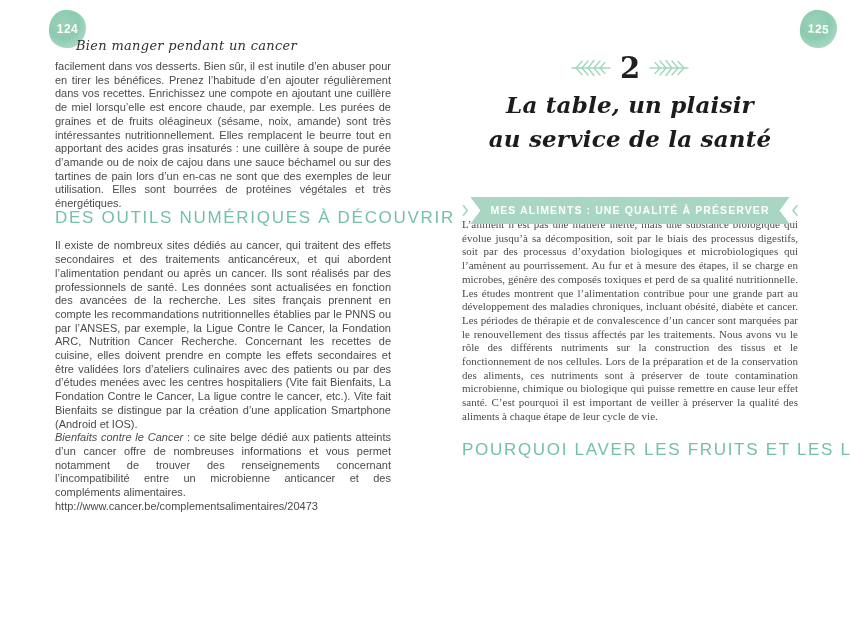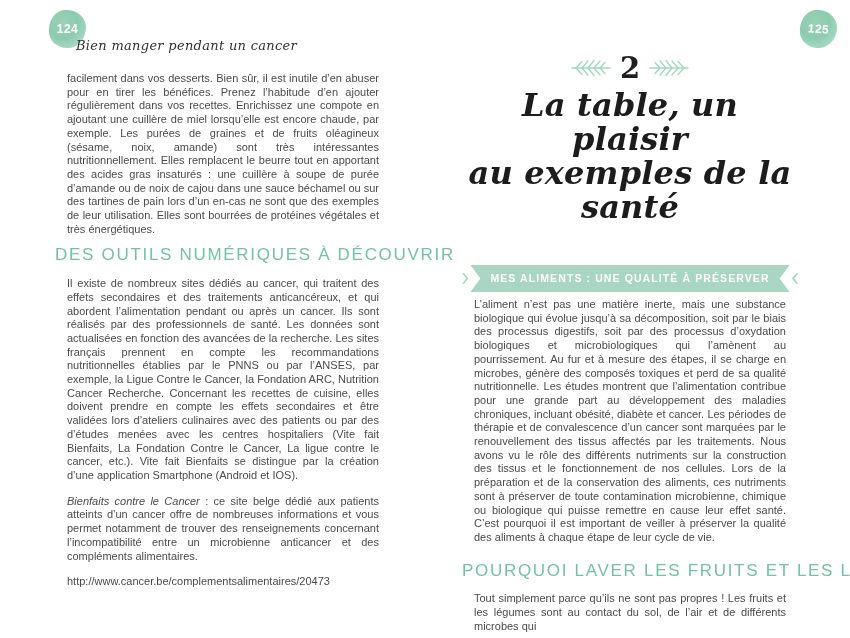--- a/index.html
+++ b/index.html
@@ -20,59 +20,59 @@
   
   .running-header{
     position:absolute;left:76px;top:38px;
     font-family:"DejaVu Serif",serif;font-style:italic;
     font-size:13px;color:#303030;letter-spacing:.3px;
   }
   
   .col{position:absolute;width:336px;font-size:11px;line-height:13.7px;text-align:justify;}
   .col-left{left:55px;top:60px;}
   .col-right{left:462px;top:48px;}
-  .col p{margin:12px;}
+  .col p{margin:0;}
   .mb-gap1{margin-bottom:21px;}
   .mb-gap2{margin-bottom:14px;}
   .section-heading{
     font-size:17px;font-weight:normal;letter-spacing:1.7px;color:#74c1a6;
     text-align:left;margin:0 0 15px 0;white-space:nowrap;
   }
   .ital{font-style:italic;}
   .link-line{margin-top:.5px;}
   
   .chapter-head{text-align:center;}
   .chapter-num-row{
     display:flex;align-items:center;justify-content:center;gap:9px;
     margin-top:4px;margin-bottom:4px;
   }
   .chapter-number{
     font-family:"DejaVu Serif",serif;font-weight:bold;font-size:29px;line-height:32px;color:#1f1f1f;
   }
   .fern{display:block;}
   .chapter-title{
     font-family:"DejaVu Serif",serif;font-style:italic;font-weight:bold;
-    font-size:32px;line-height:34px;color:#1c1c1c;text-align:center;
+    font-size:23px;line-height:34px;color:#1c1c1c;text-align:center;
     letter-spacing:.2px;margin:2px 0 0 0;
   }
   
   .ribbon{
     display:flex;align-items:center;justify-content:center;gap:2px;
     margin-top:47px;height:15px;
   }
   .ribbon-main{
     position:relative;height:27px;display:flex;align-items:center;justify-content:center;
     background:#a9d6c3;padding:0 20px;
     clip-path:polygon(0 0,100% 0,calc(100% - 10px) 50%,100% 100%,0 100%,10px 50%);
   }
   .ribbon-main span{
     color:#ffffff;font-weight:bold;font-size:10.5px;letter-spacing:1.1px;white-space:nowrap;
   }
   
-  .rp-body{margin-top:27px;}
+  .rp-body{margin-top:27px;font-family:Liberation Serif, serif;}
   .rp-heading{margin-top:19px;}
 </style>
 </head>
 <body>
 
 <div class="spread">
 
   <div class="badge badge-left">
     <span>124</span>
   </div>
@@ -126,36 +126,35 @@
               <path d="M19 11 L25 18.5"></path>
             <path d="M25 11 L31 4"></path>
               <path d="M25 11 L31 18"></path>
             <path d="M31 11 L36 5.5"></path>
               <path d="M31 11 L36 16.5"></path>
           </g>
         </svg>
       </div>
       <div class="chapter-title">
         <div>La table, un plaisir</div>
-        <div>au exemples de la santé</div>
+        <div>au service de la santé</div>
       </div>
     </div>
 
     <div class="ribbon">
       <svg width="15" height="27" viewBox="0 0 15 27">
         <path d="M0 1 L5 1 L15 13.5 L5 26 L0 26 L10 13.5 Z" fill="#a9d6c3"></path>
       </svg>
       <div class="ribbon-main">
         <span>MES ALIMENTS : UNE QUALITÉ À PRÉSERVER</span>
       </div>
       <svg width="15" height="27" viewBox="0 0 15 27">
         <path d="M15 1 L10 1 L0 13.5 L10 26 L15 26 L5 13.5 Z" fill="#a9d6c3"></path>
       </svg>
     </div>
 
     <p class="rp-body">L’aliment n’est pas une matière inerte, mais une substance biologique qui évolue jusqu’à sa décomposition, soit par le biais des processus digestifs, soit par des processus d’oxydation biologiques et microbiologiques qui l’amènent au pourrissement. Au fur et à mesure des étapes, il se charge en microbes, génère des composés toxiques et perd de sa qualité nutritionnelle. Les études montrent que l’alimentation contribue pour une grande part au développement des maladies chroniques, incluant obésité, diabète et cancer. Les périodes de thérapie et de convalescence d’un cancer sont marquées par le renouvellement des tissus affectés par les traitements. Nous avons vu le rôle des différents nutriments sur la construction des tissus et le fonctionnement de nos cellules. Lors de la préparation et de la conservation des aliments, ces nutriments sont à préserver de toute contamination microbienne, chimique ou biologique qui puisse remettre en cause leur effet santé. C’est pourquoi il est important de veiller à préserver la qualité des aliments à chaque étape de leur cycle de vie.</p>
 
     <h2 class="section-heading rp-heading">POURQUOI LAVER LES FRUITS ET LES LÉGUMES ?</h2>
 
-    <p>Tout simplement parce qu’ils ne sont pas propres ! Les fruits et les légumes sont au contact du sol, de l’air et de différents microbes qui</p>
   </div>
 
 </div>
 
 </body></html>

